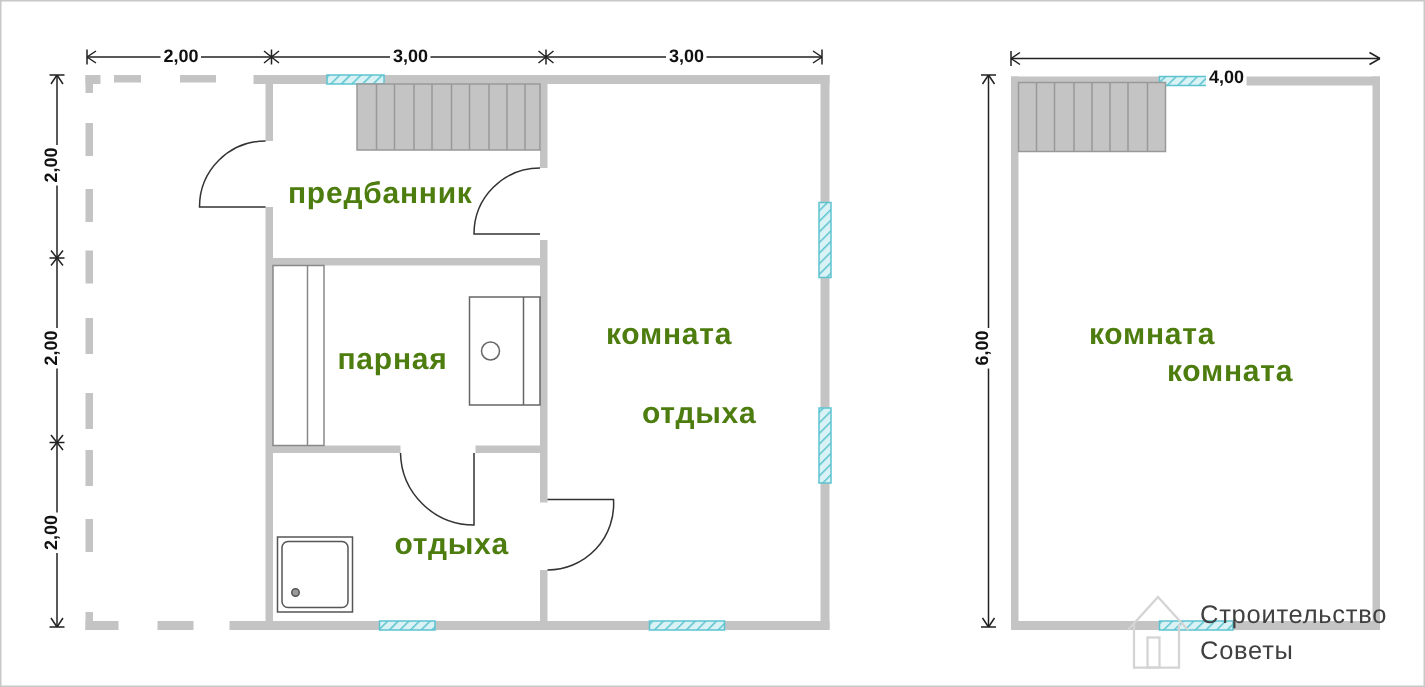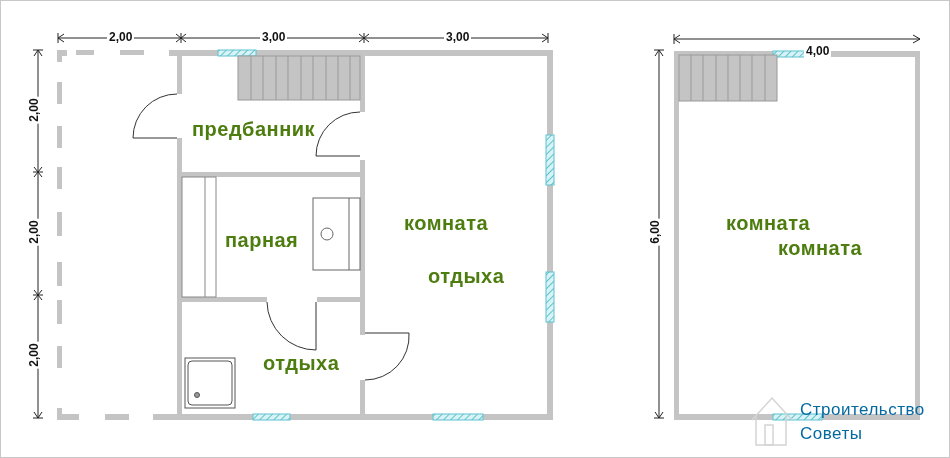--- a/index.html
+++ b/index.html
@@ -2,21 +2,21 @@
 <html><head>
   <meta charset="utf-8">
   <style>
     html, body { margin: 0; padding: 0; background: #ffffff; }
     body { width: 950px; height: 458px; overflow: hidden; position: relative; font-family: "Liberation Sans", sans-serif; }
     .frame { position: absolute; left: 0; top: 0; width: 948px; height: 456px; border: 1px solid #c8c8c8; }
     svg { position: absolute; left: 0; top: 0; }
     .room-label { position: absolute; font-family: "Liberation Sans", sans-serif; font-weight: bold; font-size: 20px; color: #4d7c0f; letter-spacing: 0.5px; white-space: nowrap; }
     .dim-label { position: absolute; font-family: "Liberation Sans", sans-serif; font-weight: bold; font-size: 12px; color: #111; background: #fff; padding: 0 2px; white-space: nowrap; }
     .dim-v { transform: rotate(-90deg); transform-origin: center center; }
-    .watermark { position: absolute; font-family: "Liberation Sans", sans-serif; font-size: 17px; color: #0369a1; white-space: nowrap; letter-spacing: 0.5px; }
+    .watermark { position: absolute; font-family: "Liberation Sans", sans-serif; font-size: 17px; color: #404040; white-space: nowrap; letter-spacing: 0.5px; }
   </style>
 </head>
 <body>
 
 <div class="frame"></div>
 
 <svg width="950" height="458" viewBox="0 0 950 458">
   <defs>
     <pattern id="hatch" width="5" height="5" patternUnits="userSpaceOnUse" patternTransform="rotate(45)">
       <rect width="5" height="5" fill="#d9f2f5"></rect>

